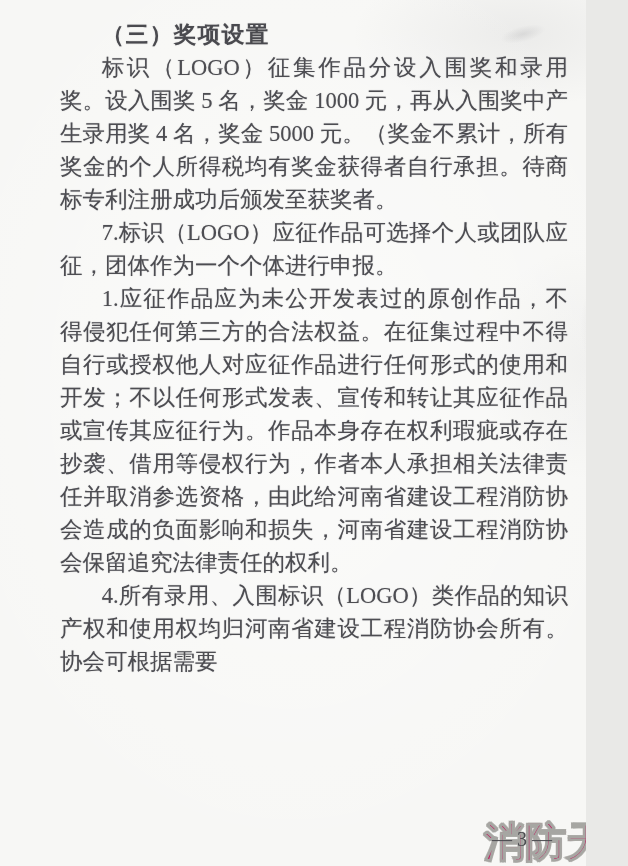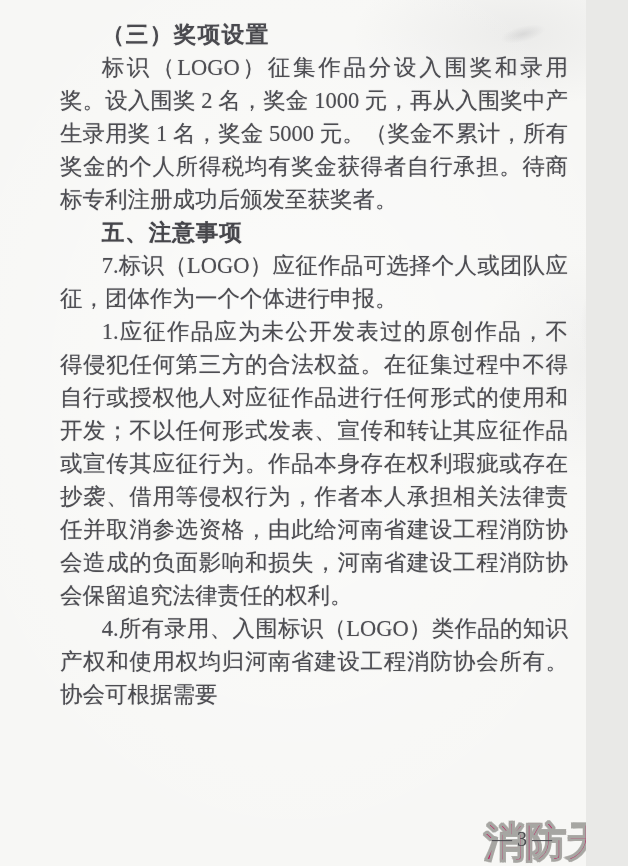--- a/index.html
+++ b/index.html
@@ -114,23 +114,22 @@
 <body>
 
 <div class="page">
 
   <div class="smudge-1"></div>
   <div class="smudge-2"></div>
 
   <div class="doc">
     <p class="heading-kaiti">（三）奖项设置</p>
 
-    <p>标识（LOGO）征集作品分设入围奖和录用奖。设入围奖 2 名，奖金 1000 元，再从入围奖中产生录用奖 1 名，奖金 5000 元。（奖金不累计，所有奖金的个人所得税均有奖金获得者自行承担。待商标专利注册成功后颁发至获奖者。</p>
+    <p>标识（LOGO）征集作品分设入围奖和录用奖。设入围奖 5 名，奖金 1000 元，再从入围奖中产生录用奖 4 名，奖金 5000 元。（奖金不累计，所有奖金的个人所得税均有奖金获得者自行承担。待商标专利注册成功后颁发至获奖者。</p>
 
-    <p class="heading-bold">五、注意事项</p>
 
     <p>7.标识（LOGO）应征作品可选择个人或团队应征，团体作为一个个体进行申报。</p>
 
     <p>1.应征作品应为未公开发表过的原创作品，不得侵犯任何第三方的合法权益。在征集过程中不得自行或授权他人对应征作品进行任何形式的使用和开发；不以任何形式发表、宣传和转让其应征作品或宣传其应征行为。作品本身存在权利瑕疵或存在抄袭、借用等侵权行为，作者本人承担相关法律责任并取消参选资格，由此给河南省建设工程消防协会造成的负面影响和损失，河南省建设工程消防协会保留追究法律责任的权利。</p>
 
 
     <p>4.所有录用、入围标识（LOGO）类作品的知识产权和使用权均归河南省建设工程消防协会所有。协会可根据需要</p>
   </div>
 
   <div class="watermark">消防天下</div>

